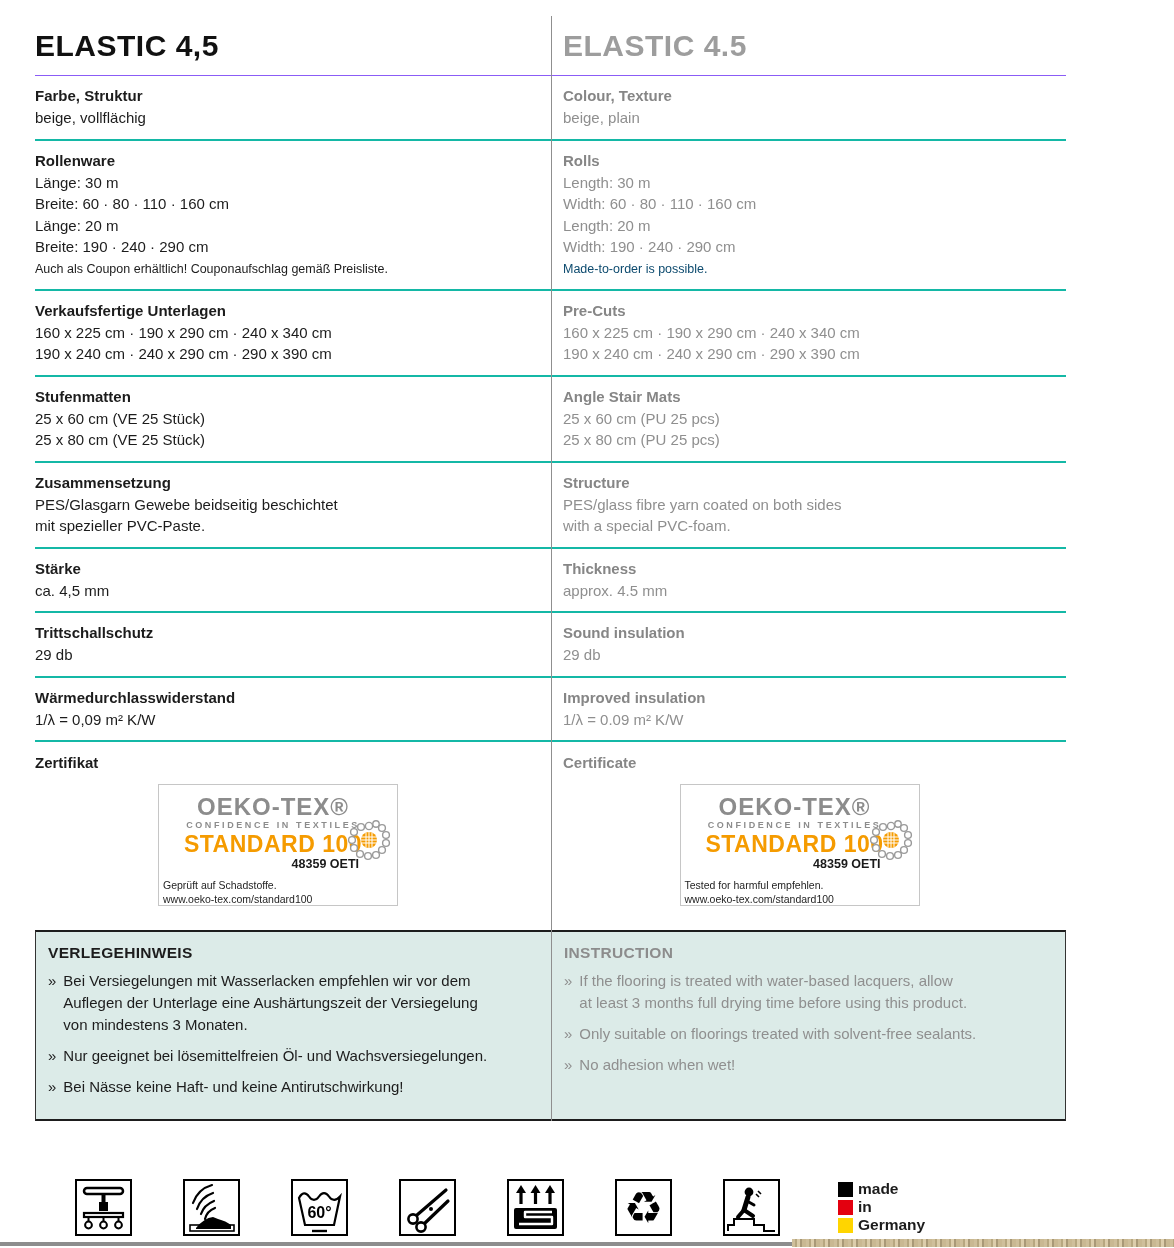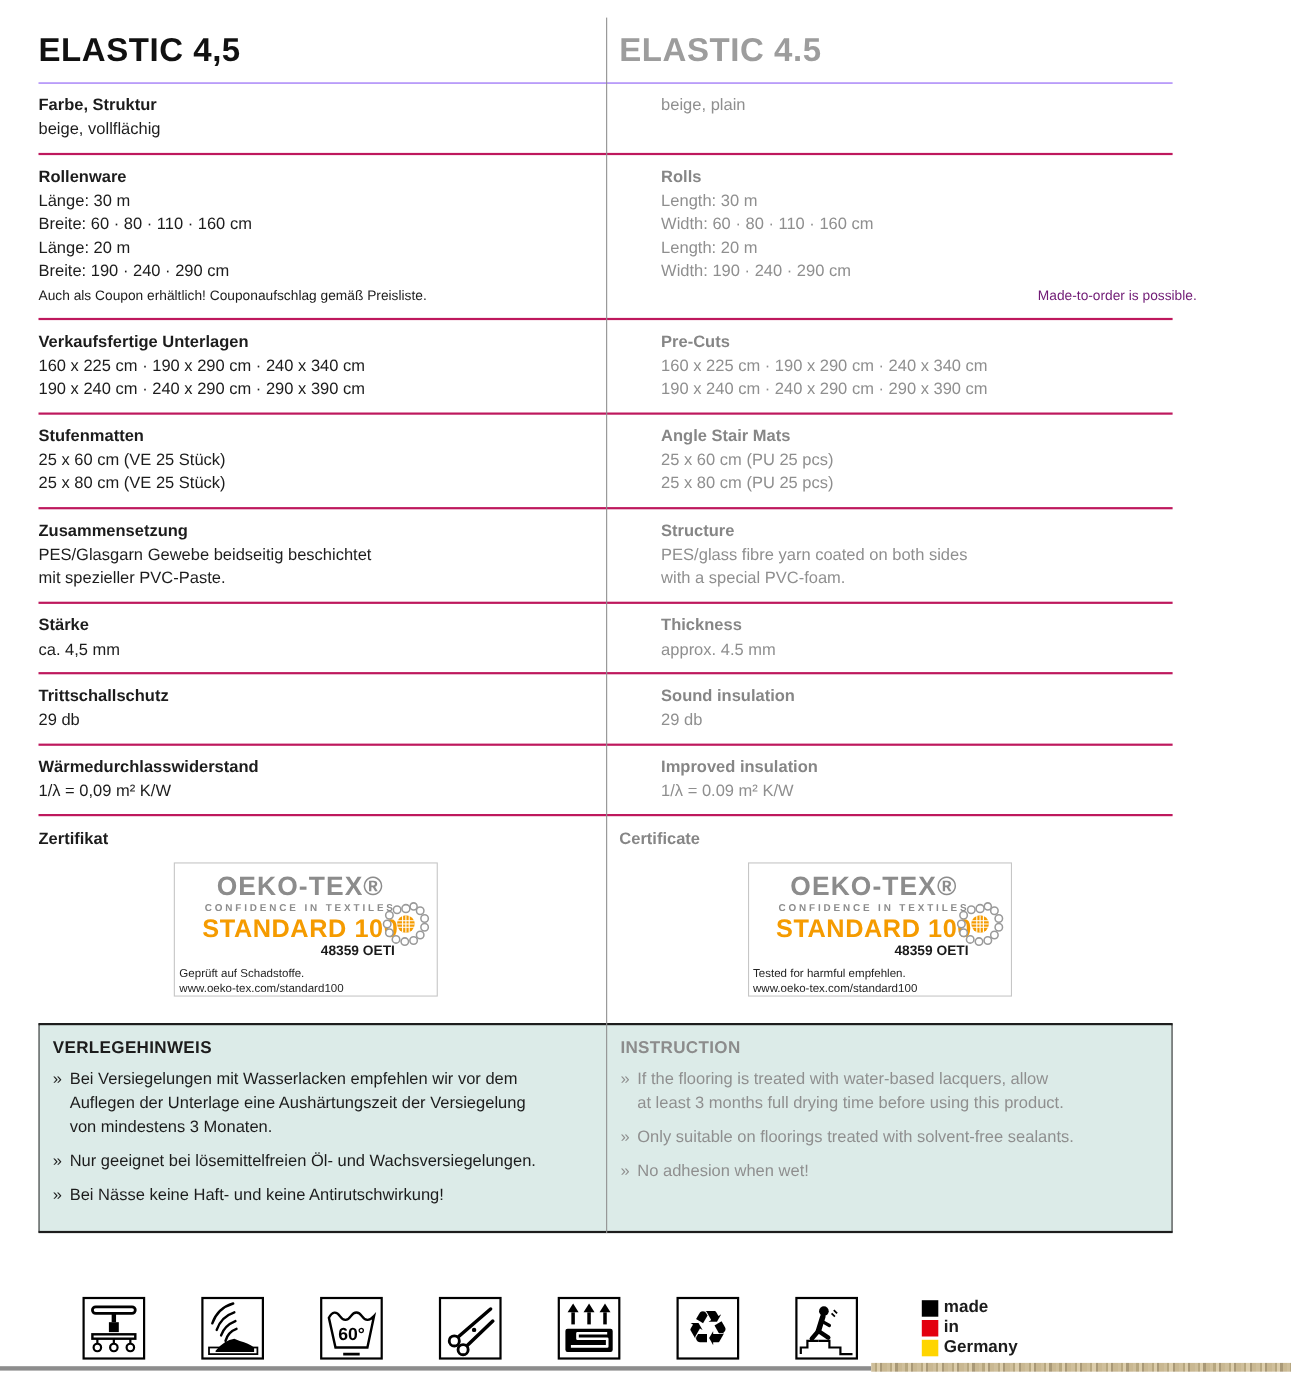--- a/index.html
+++ b/index.html
@@ -8,29 +8,29 @@
   body { position:relative; padding-top:16px; }
   .sheet { width:1031px; margin-left:35px; }
   .content { position:relative; }
   .vdivider { position:absolute; left:516px; top:0; bottom:0; width:1px; background:#8f8f8f; }
 
   .titlerow { display:grid; grid-template-columns:516px 515px; border-bottom:1px solid #8b5cf6; }
   .title { font-size:30px; font-weight:bold; letter-spacing:.5px; padding:13px 0 12px 0; }
   .title.de { color:#111; }
   .title.en { color:#9d9d9d; padding-left:12px; }
 
-  .row { display:grid; grid-template-columns:516px 515px; border-bottom:2px solid #be185d;gap:38px; }
+  .row { display:grid; grid-template-columns:516px 515px; border-bottom:2px solid #14b8a6; }
   .cell { padding:9px 30px 10px 0; }
   .cell.en { padding-left:12px; padding-right:16px; }
   .h { font-size:15px; font-weight:bold; line-height:22px; }
   .line { font-size:15px; line-height:21.5px; }
   .note { font-size:12.5px; line-height:20px; margin-top:1px; }
   .en .h { color:#868686; }
   .en .line { color:#8f8f8f; }
-  .en .note { color:#701a75;text-align:right; }
+  .en .note { color:#0c4a6e; }
 
   .certrow { display:grid; grid-template-columns:516px 515px; }
   .certcell { padding:10px 30px 24px 0; }
   .certcell.en { padding-left:12px; }
   .certbox { width:240px; height:122px; border:1px solid #c6c6c6; background:#fff;
     margin:10px auto 0 auto; position:relative; padding-top:9px; }
   .certinner { width:196px; margin-left:16px; text-align:center; }
   .brand { font-size:24px; font-weight:bold; color:#8c8c8c; letter-spacing:1px; line-height:26px; }
   .confidence { font-size:9px; font-weight:bold; color:#8c8c8c; letter-spacing:2.6px; line-height:11px; }
   .standard { font-size:23px; font-weight:bold; color:#F59B00; letter-spacing:.5px; line-height:26px; }
@@ -72,20 +72,21 @@
       <div class="title de">ELASTIC 4,5</div>
       <div class="title en">ELASTIC 4.5</div>
     </div>
 
     <div class="row">
       <div class="cell de">
         <div class="h">Farbe, Struktur</div>
         <div class="line">beige, vollflächig</div>
       </div>
       <div class="cell en">
+        <div class="h">Colour, Texture</div>
         <div class="line">beige, plain</div>
       </div>
     </div>
 
     <div class="row">
       <div class="cell de">
         <div class="h">Rollenware</div>
         <div class="line">Länge: 30 m</div>
         <div class="line">Breite: 60 · 80 · 110 · 160 cm</div>
         <div class="line">Länge: 20 m</div>

